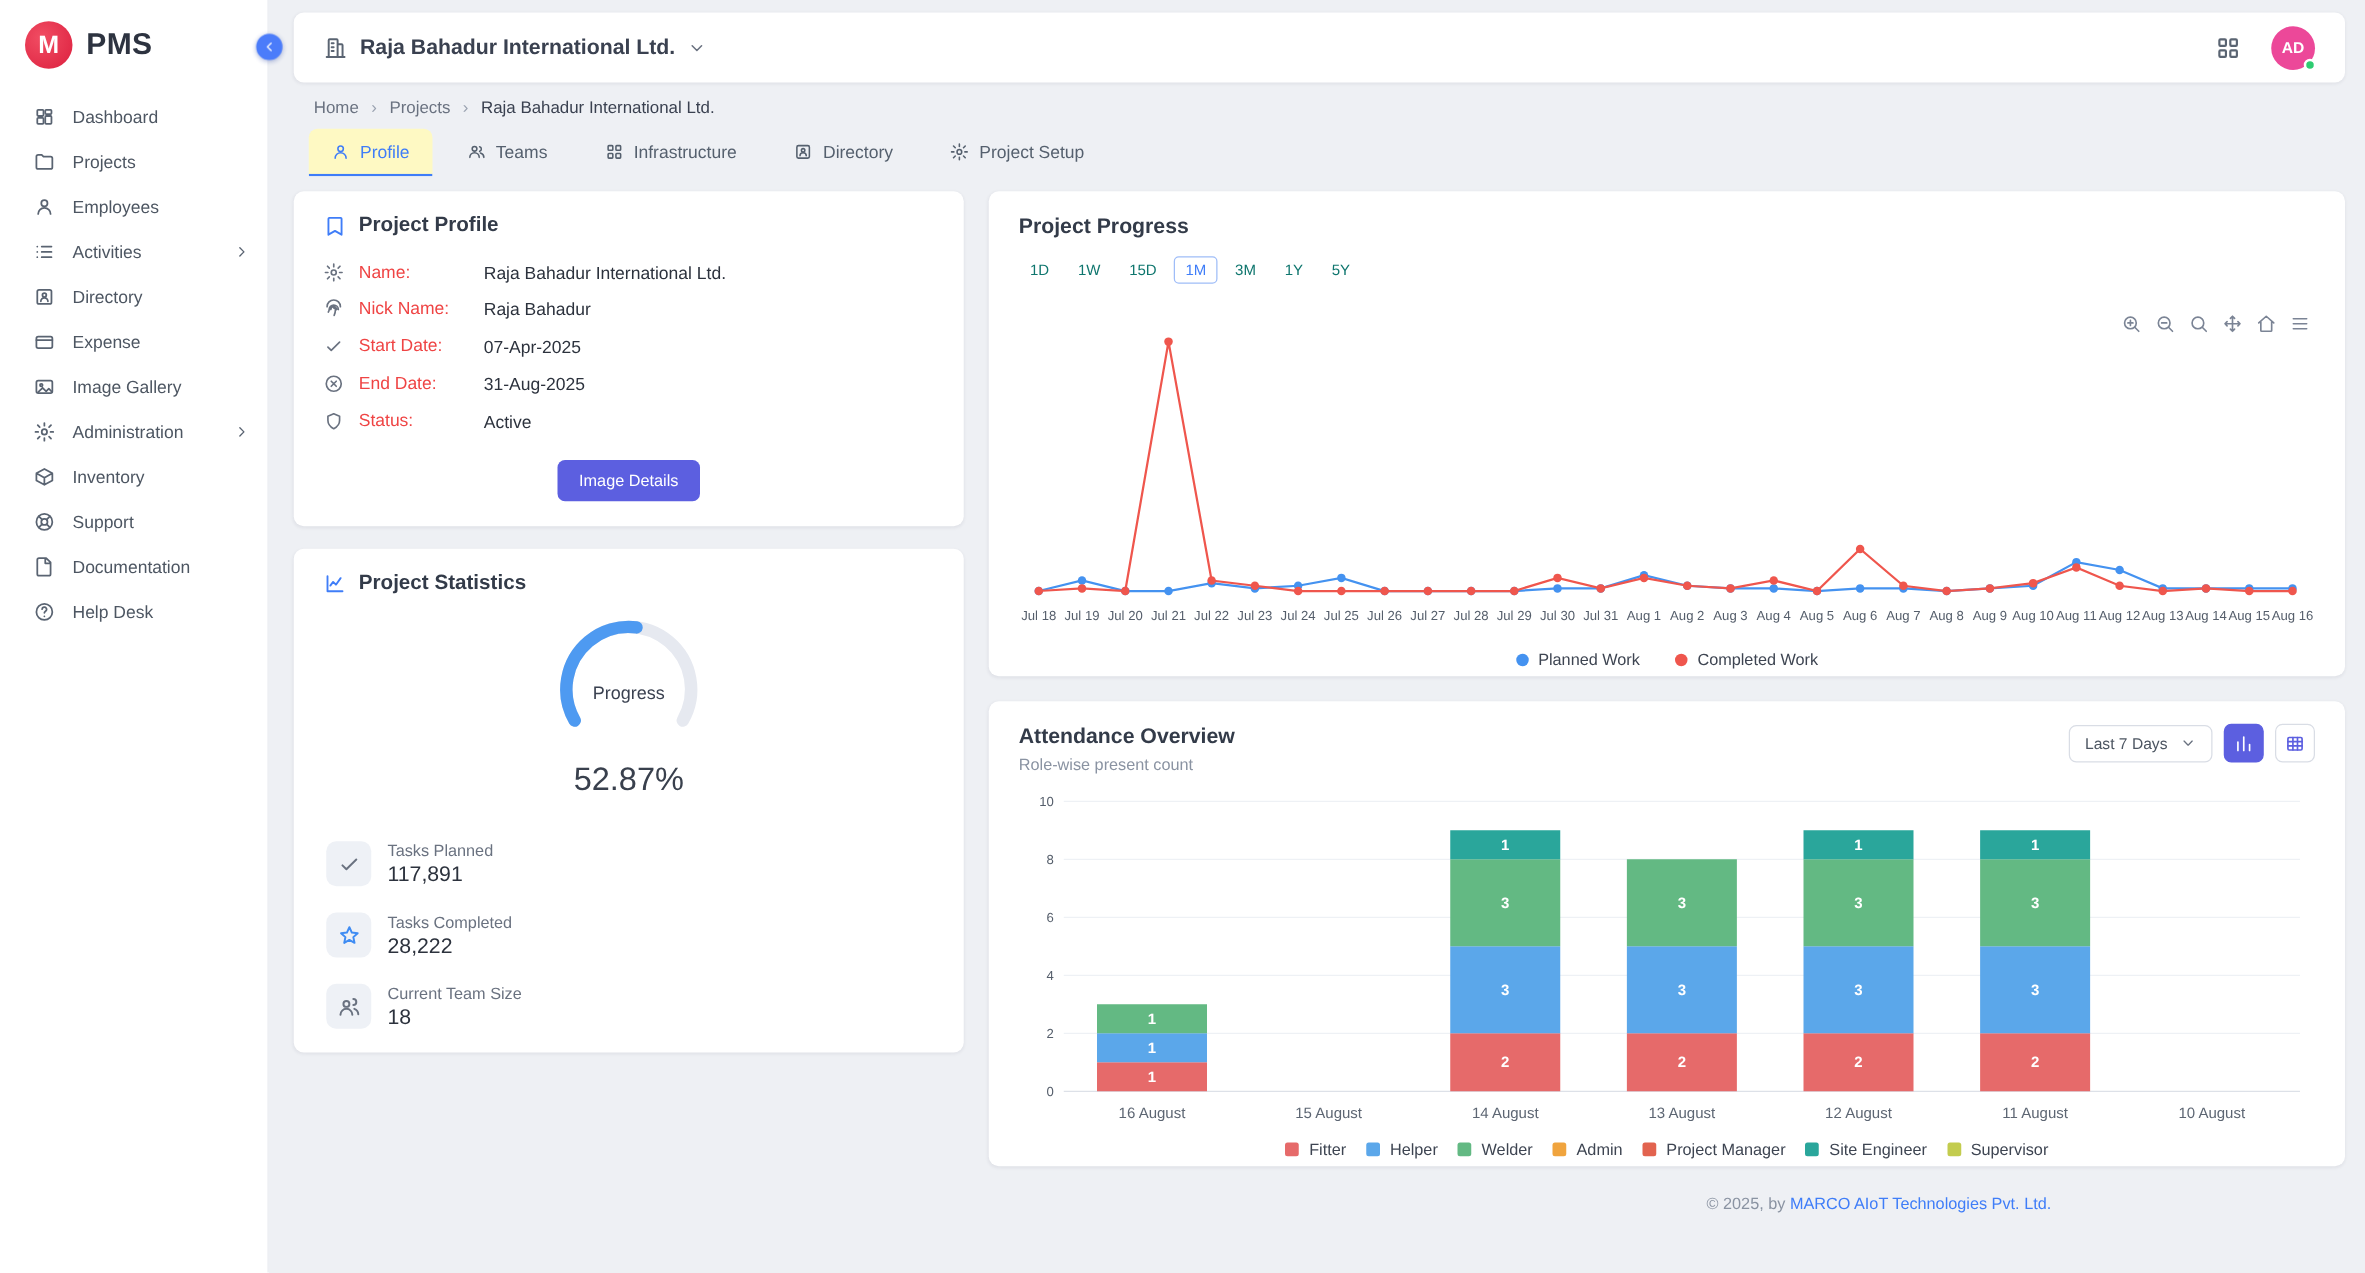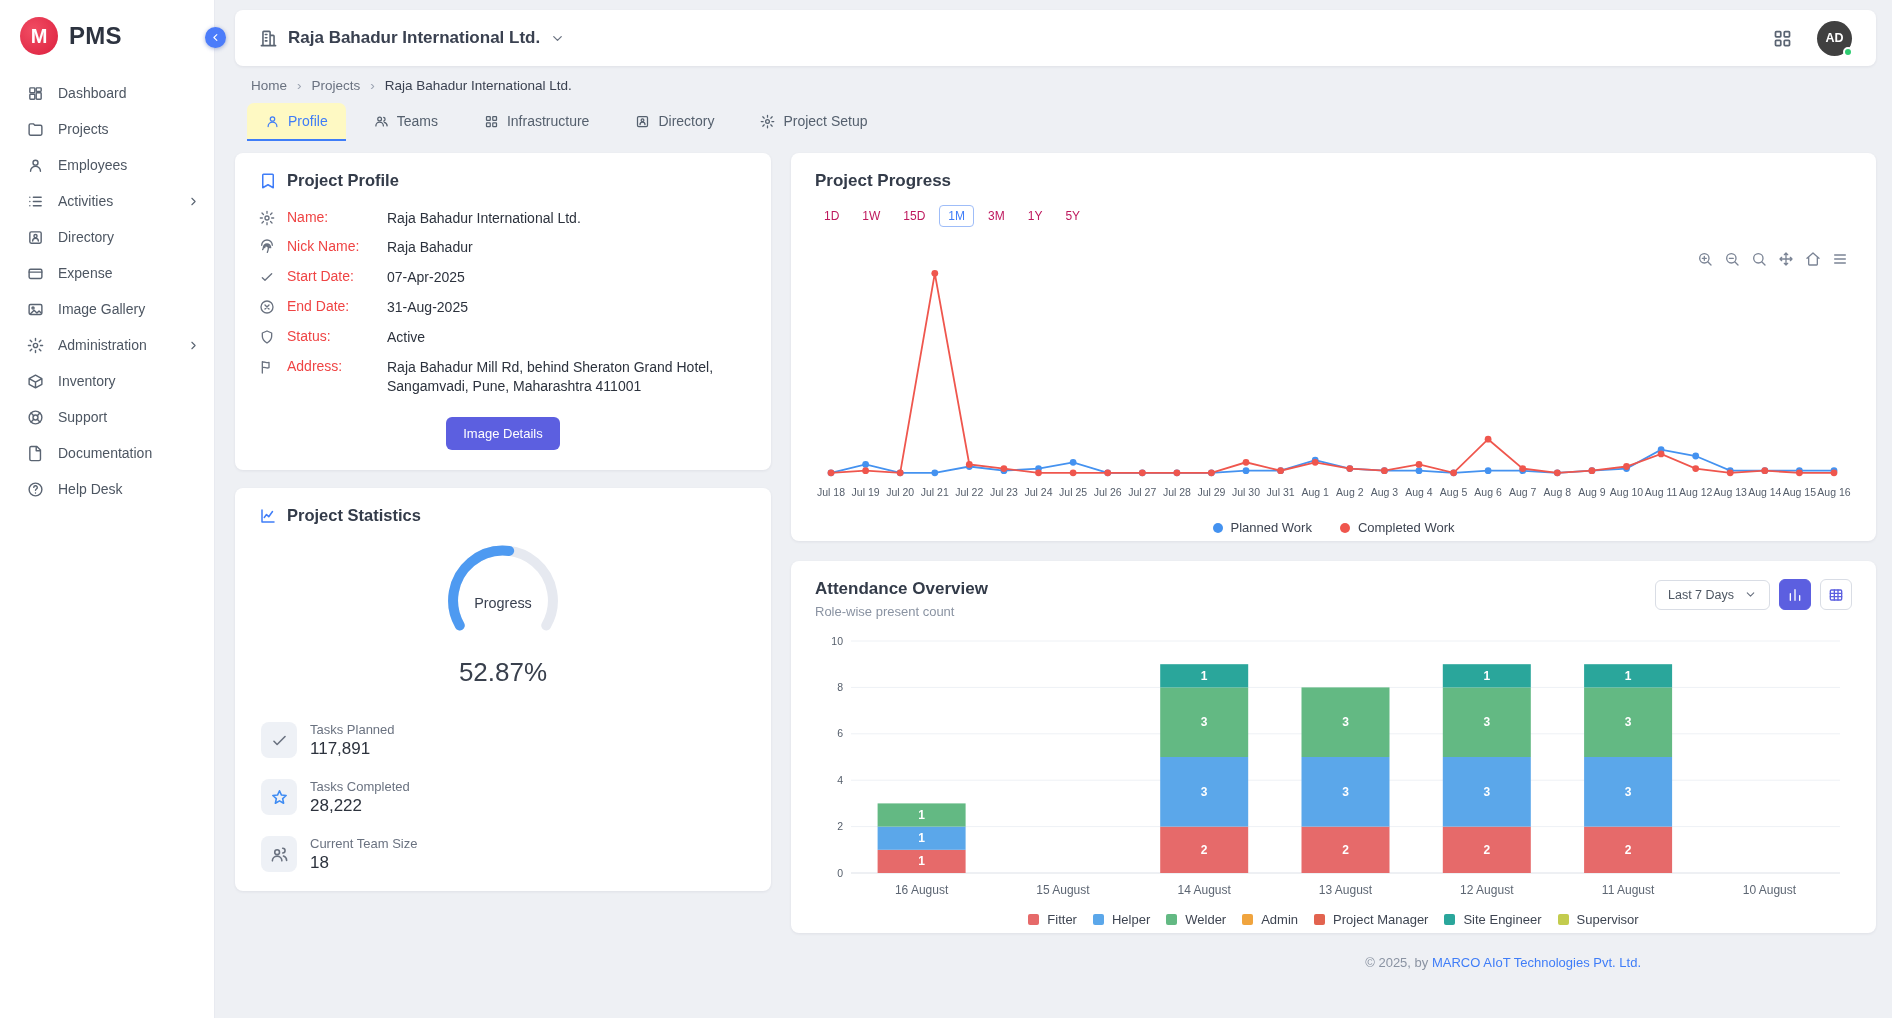--- a/index.html
+++ b/index.html
@@ -23,21 +23,21 @@
   
   .main{margin-left:215px;padding:10px 16px 0 20px;height:100%}
   .card{background:#fff;border-radius:8px;box-shadow:0 1px 3px rgba(25,35,60,.07)}
   .topbar{height:56px;display:flex;align-items:center;padding:0 24px}
   .company{display:flex;align-items:center;gap:10px;font-size:17px;font-weight:600;color:#3a4150;cursor:pointer}
   .company .ic{width:19px;height:19px;color:#5a6472}
   .company .chev .ic{width:15px;height:15px;color:#6a7280}
   .topbar-right{margin-left:auto;display:flex;align-items:center;gap:22px}
   .iconbtn{background:none;border:none;color:#5a6472;cursor:pointer;padding:2px}
   .iconbtn .ic{width:21px;height:21px}
-  .avatar{position:relative;width:35px;height:35px;border-radius:50%;background:#404040;color:#fff;font-size:12.5px;font-weight:600;display:flex;align-items:center;justify-content:center;cursor:pointer}
+  .avatar{position:relative;width:35px;height:35px;border-radius:50%;background:#ec4899;color:#fff;font-size:12.5px;font-weight:600;display:flex;align-items:center;justify-content:center;cursor:pointer}
   .status-dot{position:absolute;right:-1px;bottom:-1px;width:10px;height:10px;border-radius:50%;background:#2ecc71;border:2px solid #fff}
 
   .breadcrumb{display:flex;align-items:center;gap:10px;padding:12px 6px 6px 16px;font-size:13.5px;color:#6a7280}
   .bc-item{cursor:pointer}
   .bc-item.current{color:#3a4150;cursor:default}
   .bc-sep{color:#9aa2b0}
 
   .tabs{display:flex;gap:10px;padding:4px 0 0 12px}
   .tab{display:flex;align-items:center;gap:8px;padding:10px 18px;font-size:14px;color:#55606e;cursor:pointer;border-bottom:2.5px solid transparent;border-radius:7px 7px 0 0}
   .tab .ic{width:15px;height:15px}
@@ -70,21 +70,21 @@
   .stat-iconbox{width:36px;height:36px;border-radius:8px;background:#eef1f6;display:flex;align-items:center;justify-content:center;color:#6a7280}
   .stat-iconbox .ic{width:19px;height:19px}
   .stat-iconbox.blue{color:#3f8cf3}
   .stat-label{font-size:13px;color:#6a7280}
   .stat-value{font-size:17px;color:#2c323d;font-weight:500;margin-top:2px}
 
   
   .chart-card{padding:18px 24px 2px;position:relative}
   .card-subtitle{font-size:13px;color:#8a93a2;margin-top:5px}
   .ranges{display:flex;gap:5px;margin-top:14px}
-  .range-btn{border:1px solid transparent;background:none;font-family:inherit;font-size:12px;color:#be185d;padding:3px 8px;border-radius:4px;cursor:pointer}
+  .range-btn{border:1px solid transparent;background:none;font-family:inherit;font-size:12px;color:#0f766e;padding:3px 8px;border-radius:4px;cursor:pointer}
   .range-btn.active{color:#3f7df8;border-color:#9fbdf8}
   .chart-toolbar{position:absolute;right:28px;top:98px;display:flex;gap:11px}
   .tool-btn{background:none;border:none;padding:0;color:#7b8495;cursor:pointer}
   .tool-btn .ic{width:16px;height:16px}
   .axlbl{font-size:10.5px;fill:#555e6b;font-family:inherit}
   .axlbl2{font-size:12px;fill:#5d6673;font-family:inherit}
   .barlbl{font-size:12px;fill:#fff;font-weight:600;font-family:inherit}
   .chart-legend{display:flex;justify-content:center;gap:28px;margin-top:2px;padding-bottom:4px}
   .legend-item{display:flex;align-items:center;gap:8px;font-size:13px;color:#3e4552;cursor:pointer}
   .legend-dot{width:10px;height:10px;border-radius:50%}
@@ -337,27 +337,20 @@
               </svg>
               <span class="field-label">End Date:</span>
               <span class="field-value">31-Aug-2025</span>
             </div>
             <div class="field-row">
               <svg class="ic" viewBox="0 0 24 24" fill="none" stroke="currentColor" stroke-width="2" stroke-linecap="round" stroke-linejoin="round">
                 <path d="M12 3l7 3v5c0 4.5-3 7.7-7 10-4-2.3-7-5.5-7-10V6z"></path>
               </svg>
               <span class="field-label">Status:</span>
               <span class="field-value">Active</span>
-            </div>
-            <div class="field-row">
-              <svg class="ic" viewBox="0 0 24 24" fill="none" stroke="currentColor" stroke-width="2" stroke-linecap="round" stroke-linejoin="round">
-                <path d="M5 21V4M5 5c4-2 6 2 10 0v8c-4 2-6-2-10 0"></path>
-              </svg>
-              <span class="field-label">Address:</span>
-              <span class="field-value">Raja Bahadur Mill Rd, behind Sheraton Grand Hotel, Sangamvadi, Pune, Maharashtra 411001</span>
             </div>
           </div>
         <div class="btn-row">
           <button class="btn-primary">Image Details</button>
         </div>
       </section>
 
       <section class="card stats-pad">
         <div class="card-title-row">
           <span id="statsTitleIcon">

